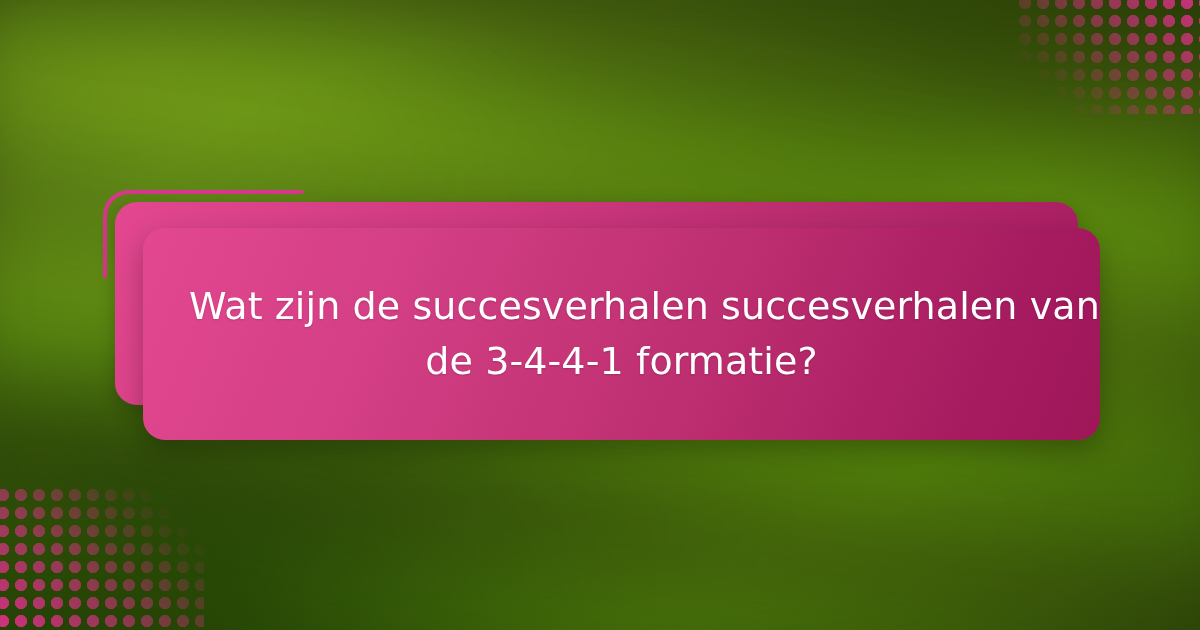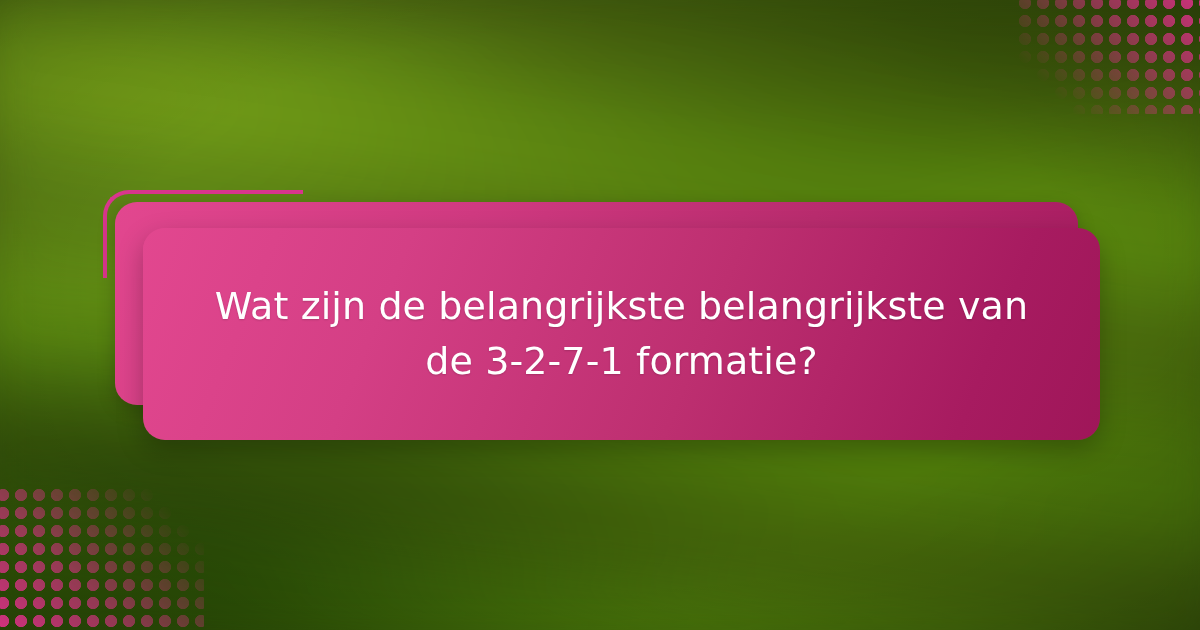--- a/index.html
+++ b/index.html
@@ -139,18 +139,18 @@
 
   <div class="dots dots-tr"></div>
   <div class="dots dots-bl"></div>
 
   <div class="corner-outline"></div>
 
   <div class="card-back"></div>
 
   <div class="card-front">
     <h1 class="headline">
-      <span class="line">Wat zijn de belangrijkste belangrijkste van</span>
-      <span class="line">de 3-2-7-1 formatie?</span>
+      <span class="line">Wat zijn de succesverhalen succesverhalen van</span>
+      <span class="line">de 3-4-4-1 formatie?</span>
     </h1>
   </div>
 
 </div>
 
 </body></html>

